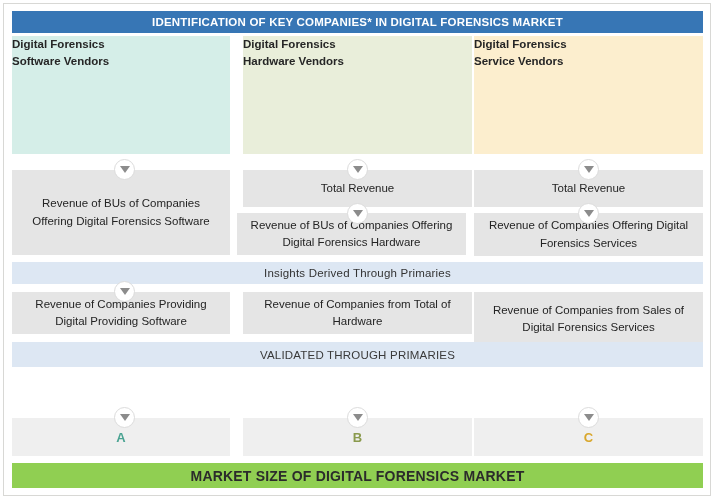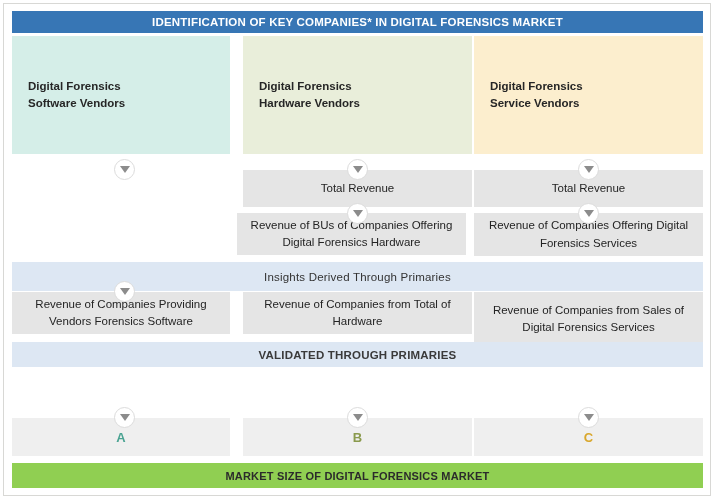--- a/index.html
+++ b/index.html
@@ -46,36 +46,35 @@
   }
   .banner-blue {
     background: #3776b5;
     color: #ffffff;
     font-size: 11.5px;
     font-weight: bold;
   }
   .banner-green {
     background: #90cf52;
     color: #2b2b2b;
-    font-size: 11px;
+    font-size: 14px;
     font-weight: bold;
   }
   .banner-lightblue {
     background: #dde7f3;
     color: #3a3a3a;
     font-size: 11.5px;
-    font-weight: bold;
+    font-weight: normal;
   }
   .banner-lightblue.regular { font-weight: normal; font-size: 11.5px; color: #333; }
 
   
   .vendor {
     display: flex;
-    align-items: center;
-    padding-left: 16px;
+    align-items: flex-start;
     font-size: 11.5px;
     font-weight: bold;
     color: #262626;
     line-height: 1.45;
   }
   .v-teal   { background: #d5eee8; }
   .v-olive  { background: #e9eeda; }
   .v-peach  { background: #fceece; }
 
   
@@ -150,41 +149,42 @@
   <div class="arrow-circle" style="left:114px; top:159px;">
     <span class="tri"></span>
   </div>
   <div class="arrow-circle" style="left:347px; top:159px;">
     <span class="tri"></span>
   </div>
   <div class="arrow-circle" style="left:578px; top:159px;">
     <span class="tri"></span>
   </div>
 
+  <div class="abs greybox" style="left:12px; top:170px; width:218px; height:85px;">Revenue of BUs of Companies Offering Digital Forensics Software</div>
 
   <div class="abs greybox" style="left:243px; top:170px; width:229px; height:37px;">Total Revenue</div>
   <div class="abs greybox" style="left:237px; top:213px; width:229px; height:42px;">Revenue of BUs of Companies Offering Digital  Forensics Hardware</div>
 
   <div class="abs greybox" style="left:474px; top:170px; width:229px; height:37px;">Total Revenue</div>
   <div class="abs greybox" style="left:474px; top:213px; width:229px; height:43px;">Revenue of Companies Offering Digital Forensics Services</div>
 
   <div class="arrow-circle" style="left:347px; top:203px;">
     <span class="tri"></span>
   </div>
   <div class="arrow-circle" style="left:578px; top:203px;">
     <span class="tri"></span>
   </div>
 
-  <div class="abs banner banner-lightblue regular" style="left:12px; top:262px; width:691px; height:29px;">Insights Derived Through Primaries</div>
+  <div class="abs banner banner-lightblue regular" style="left:12px; top:262px; width:691px; height:22px;">Insights Derived Through Primaries</div>
 
   <div class="arrow-circle" style="left:114px; top:281px;">
     <span class="tri"></span>
   </div>
 
-  <div class="abs greybox" style="left:12px; top:292px; width:218px; height:42px;">Revenue of Companies Providing Vendors Forensics Software</div>
+  <div class="abs greybox" style="left:12px; top:292px; width:218px; height:42px;">Revenue of Companies Providing Digital Providing Software</div>
   <div class="abs greybox" style="left:243px; top:292px; width:229px; height:42px;">Revenue of Companies from Total of Hardware</div>
   <div class="abs greybox" style="left:474px; top:292px; width:229px; height:54px;">Revenue of Companies from Sales of Digital Forensics Services</div>
 
   <div class="abs banner banner-lightblue" style="left:12px; top:342px; width:691px; height:25px;">VALIDATED THROUGH PRIMARIES</div>
 
   <div class="abs letterbox" style="left:12px; top:418px; width:218px; height:38px;">
     <span style="color:#4aa392;">A</span>
   </div>
   <div class="abs letterbox" style="left:243px; top:418px; width:229px; height:38px;">
     <span style="color:#8a9a4d;">B</span>

